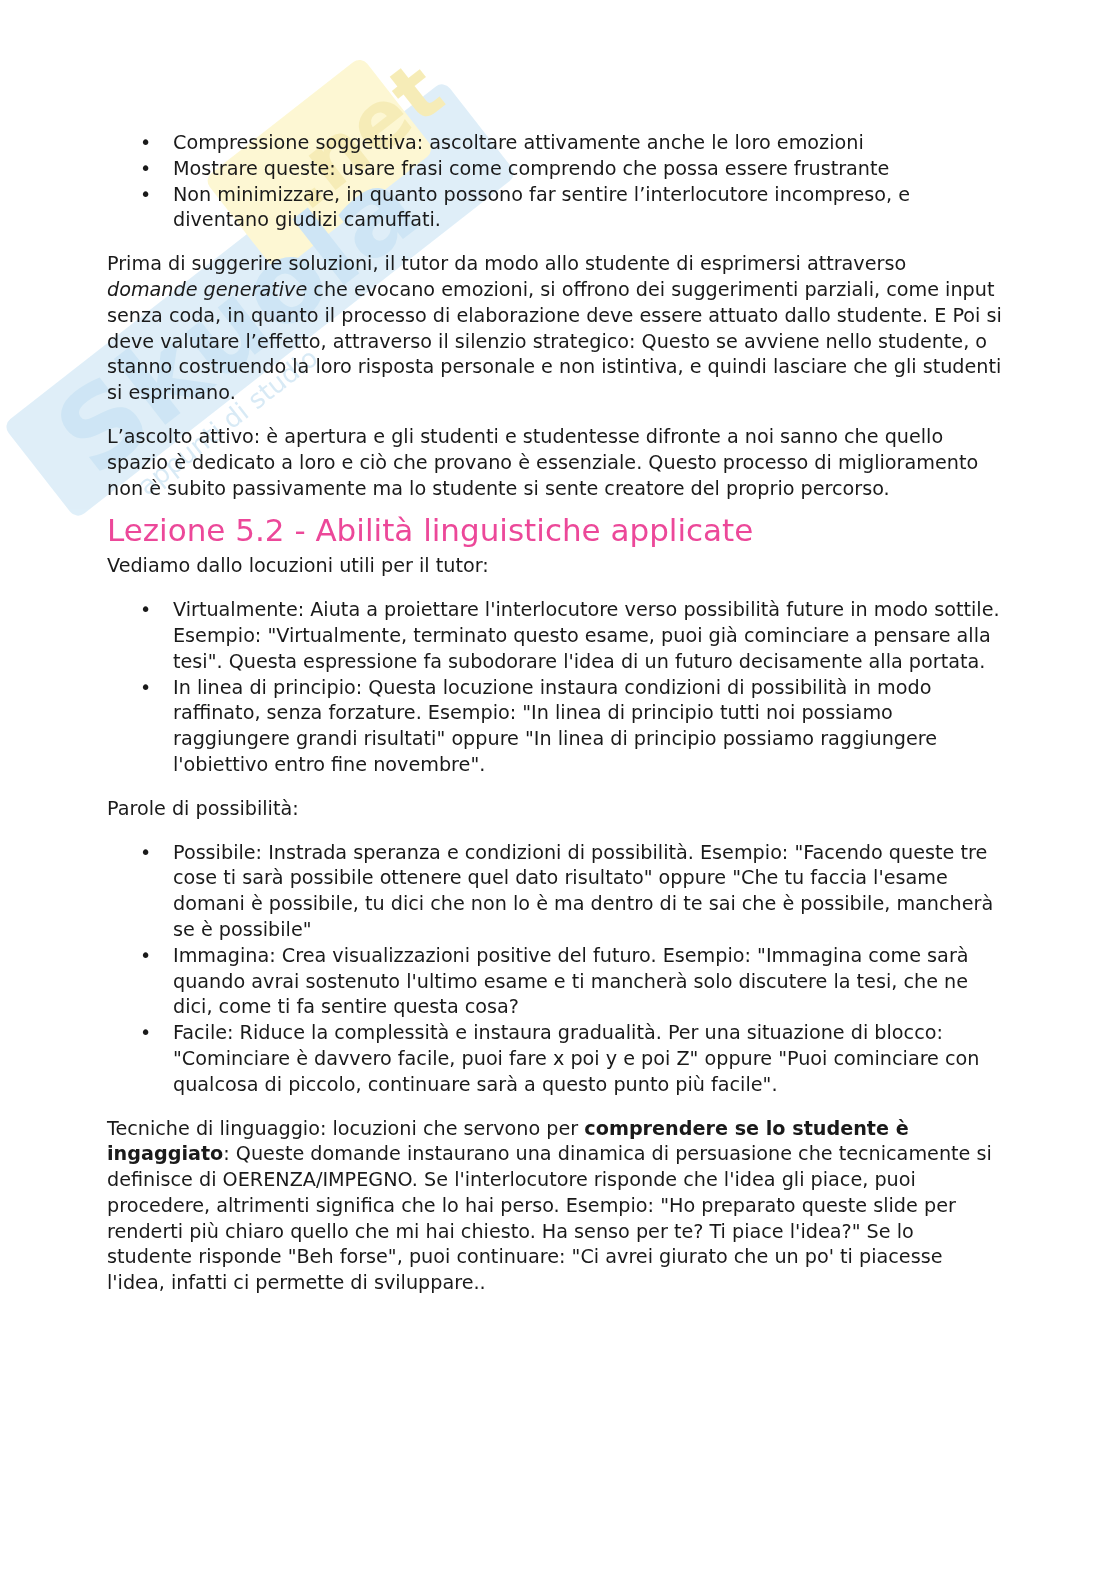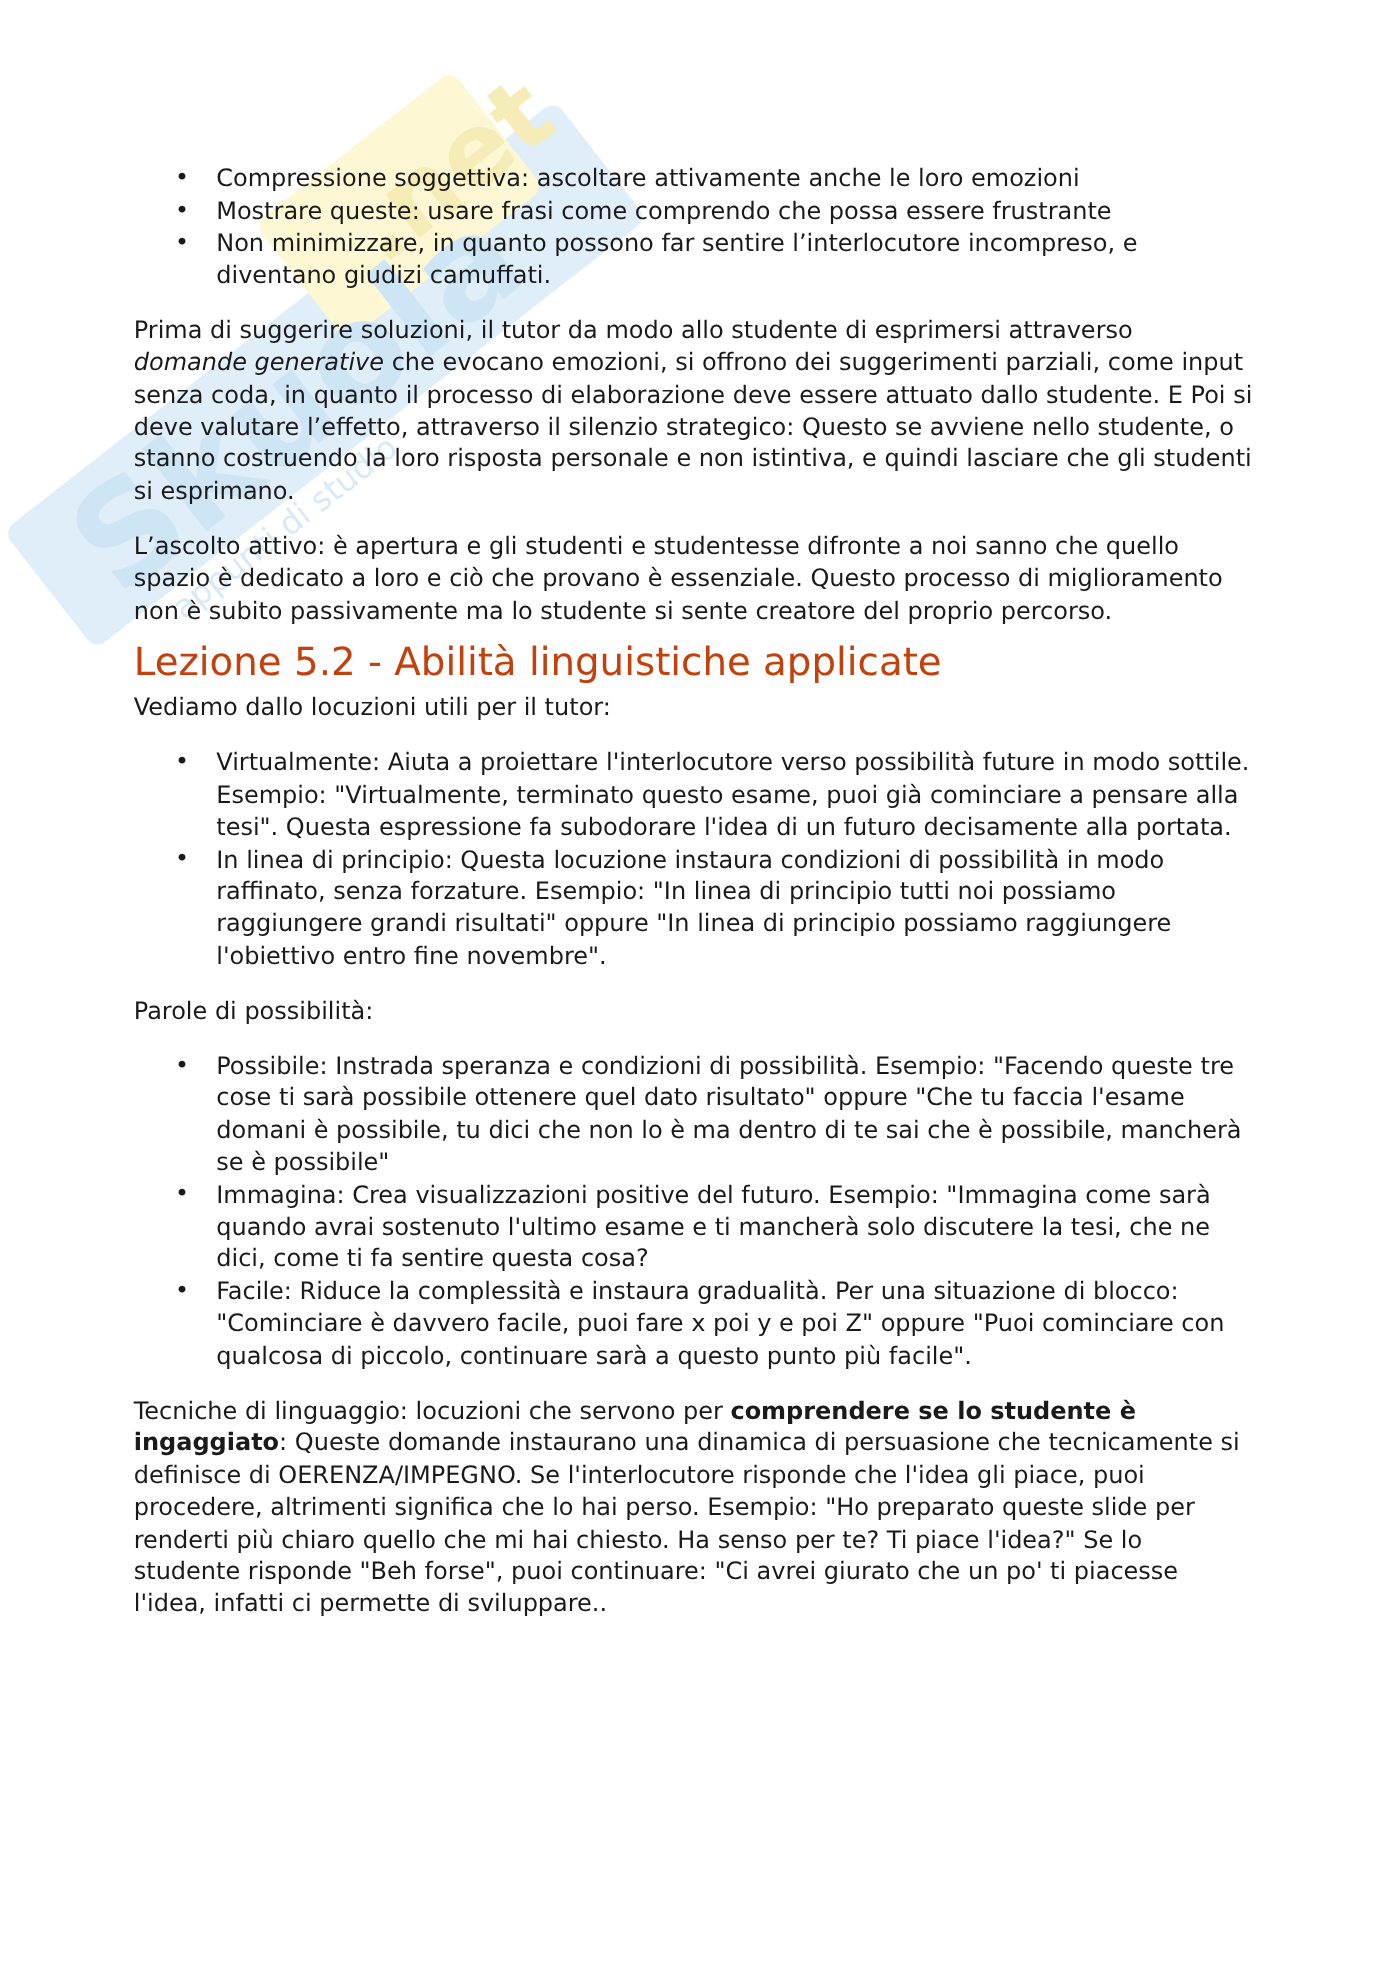--- a/index.html
+++ b/index.html
@@ -51,21 +51,21 @@
     }
     .gap-md { height: 18px; }
     p { margin: 0; }
     .p-block { margin: 0; }
     em { font-style: italic; }
     strong { font-weight: bold; }
     h2.section-title {
       font-weight: normal;
       font-size: 31px;
       line-height: 38px;
-      color: #c2410c;
+      color: #ec4899;
       margin: 10px 0 4px 0;
     }
   </style>
 </head>
 <body>
 
 <svg class="watermark" viewBox="0 0 600 480" xmlns="http://www.w3.org/2000/svg">
   <g transform="rotate(-38 300 260)" opacity="0.9">
     <rect x="20" y="200" width="560" height="120" rx="10" fill="#dcedf8"></rect>
     <rect x="330" y="130" width="200" height="120" rx="10" fill="#fdf7cf"></rect>

